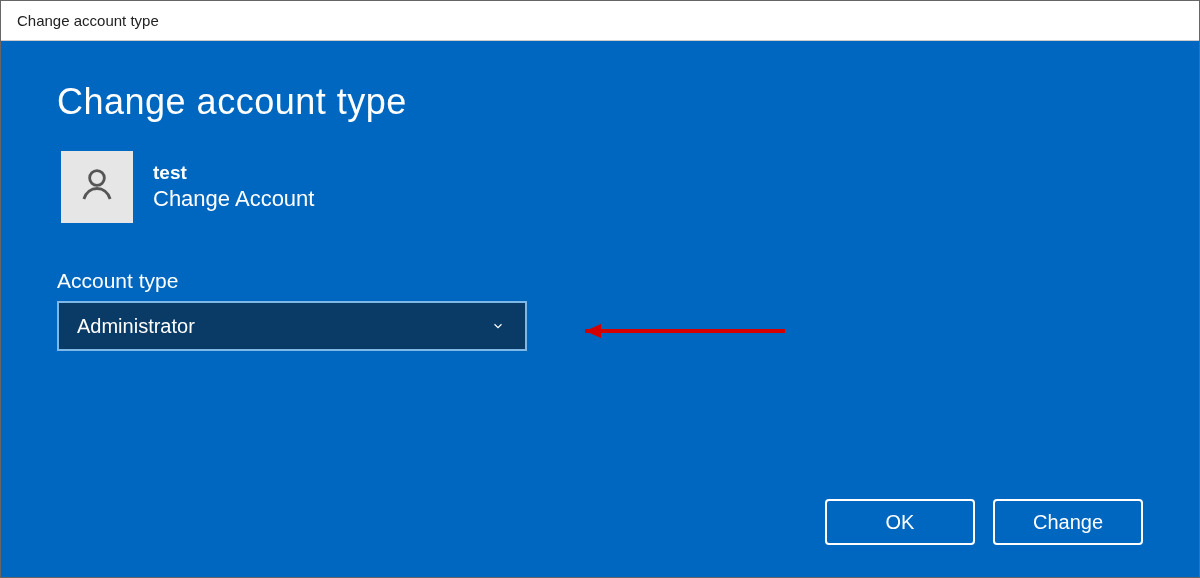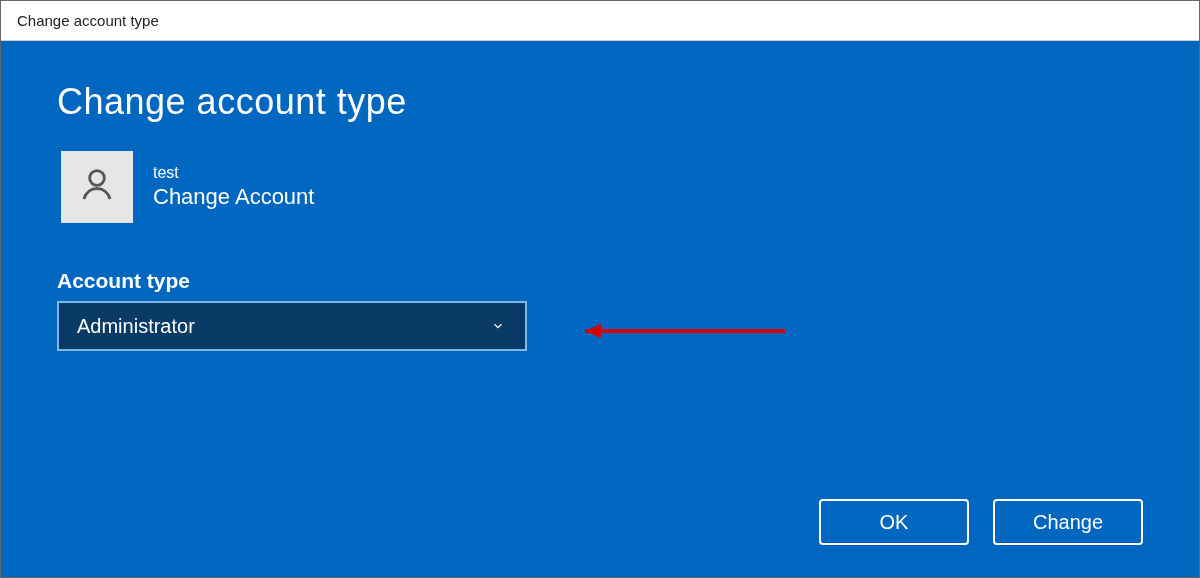--- a/index.html
+++ b/index.html
@@ -44,23 +44,23 @@
     .avatar-box {
       width: 72px;
       height: 72px;
       background: #e6e6e6;
       display: flex;
       align-items: center;
       justify-content: center;
     }
     .avatar-box svg { width: 42px; height: 42px; }
     .user-text { display: flex; flex-direction: column; gap: 2px; }
-    .user-name { font-size: 16px; font-weight: 400; }
+    .user-name { font-size: 19px; font-weight: 700; }
     .user-type { font-size: 22px; font-weight: 400; }
-    .field-label { font-size: 21px; font-weight: 700; margin-bottom: 8px; }
+    .field-label { font-size: 21px; font-weight: 400; margin-bottom: 8px; }
     .select-wrap { position: relative; width: 470px; }
     .select {
       width: 100%;
       height: 50px;
       background: #0a3b66;
       border: 2px solid #7fb7e6;
       color: #ffffff;
       font-size: 20px;
       padding: 7px 18px;
       display: flex;
@@ -77,21 +77,21 @@
       position: absolute;
       left: 498px;
       top: 20px;
       pointer-events: none;
     }
     .button-bar {
       position: absolute;
       right: 56px;
       bottom: 32px;
       display: flex;
-      gap: 24px;
+      gap: 18px;
     }
     .btn {
       width: 150px;
       height: 46px;
       background: transparent;
       border: 2px solid #ffffff;
       color: #ffffff;
       font-size: 20px;
       font-family: inherit;
       cursor: pointer;

